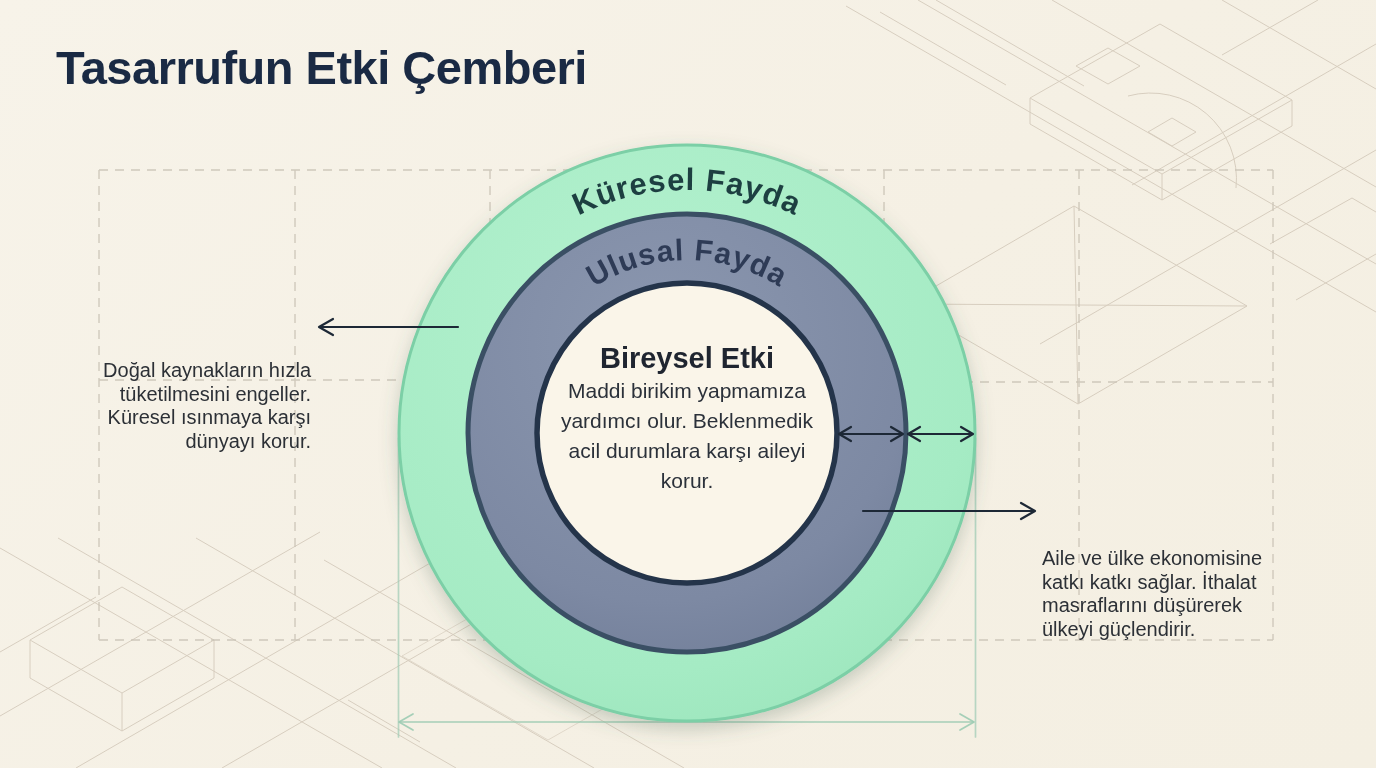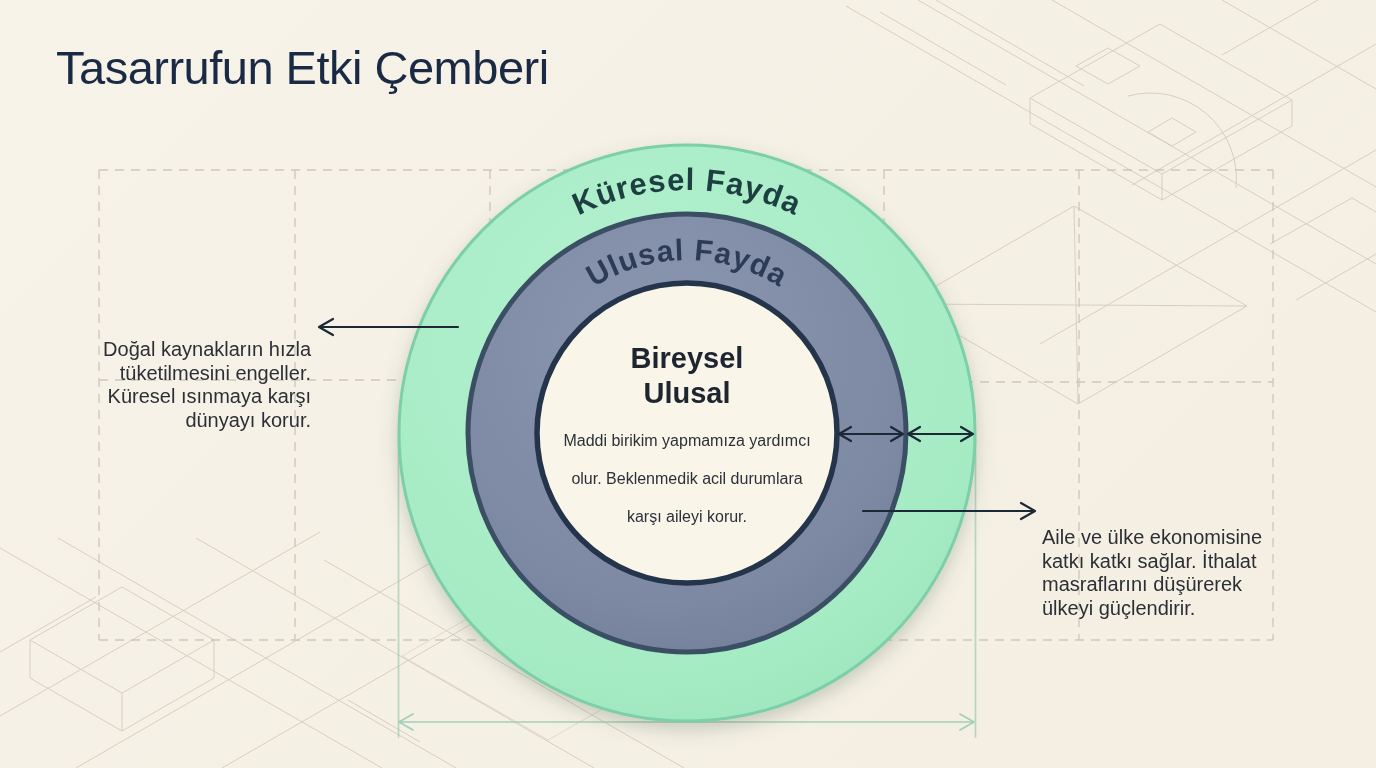--- a/index.html
+++ b/index.html
@@ -6,42 +6,42 @@
   .stage{
     position:relative;
     width:1376px;height:768px;
     overflow:hidden;
     background:linear-gradient(135deg,#f7f3e9 0%,#f5f0e4 55%,#f4efe2 100%);
     font-family:"Liberation Sans", sans-serif;
   }
   .stage svg{position:absolute;left:0;top:0;}
   .page-title{
     position:absolute;left:56px;top:40px;
-    font-size:47px;font-weight:400;letter-spacing:-0.5px;
+    font-size:47px;font-weight:700;letter-spacing:-0.5px;
     color:#1a2a44;
   }
   .annotation{
     position:absolute;
     font-size:20px;line-height:23.5px;
     color:#2c3036;
+    margin-top:21px;
   }
   .annotation.left{left:58px;top:338px;width:253px;text-align:right;}
   .annotation.right{left:1042px;top:526px;width:246px;text-align:left;}
   .core-text{
     position:absolute;left:557px;top:341px;width:260px;
     text-align:center;
   }
   .core-heading{
     width:180px;margin:0 auto;
     font-size:29px;line-height:35px;font-weight:700;
     color:#1f2530;
   }
   .core-body{
-    margin-top:11px;
-    font-size:16px;line-height:38px;
+    font-size:21px;line-height:30px;
     color:#2b313a;
   }
   .bp{stroke:#b3a492;fill:none;stroke-width:1;}
 </style>
 </head>
 <body>
 
 <div class="stage">
 
   <svg width="1376" height="768" viewBox="0 0 1376 768">
@@ -161,17 +161,17 @@
       </g>
     </g>
   </svg>
 
   <div class="page-title">Tasarrufun Etki Çemberi</div>
 
   <div class="annotation left">Doğal kaynakların hızla tüketilmesini engeller. Küresel ısınmaya karşı dünyayı korur.</div>
   <div class="annotation right">Aile ve ülke ekonomisine katkı katkı sağlar. İthalat masraflarını düşürerek ülkeyi güçlendirir.</div>
 
   <div class="core-text">
-    <div class="core-heading">Bireysel Ulusal</div>
+    <div class="core-heading">Bireysel Etki</div>
     <div class="core-body">Maddi birikim yapmamıza yardımcı olur. Beklenmedik acil durumlara karşı aileyi korur.</div>
   </div>
 
 </div>
 
 </body></html>

